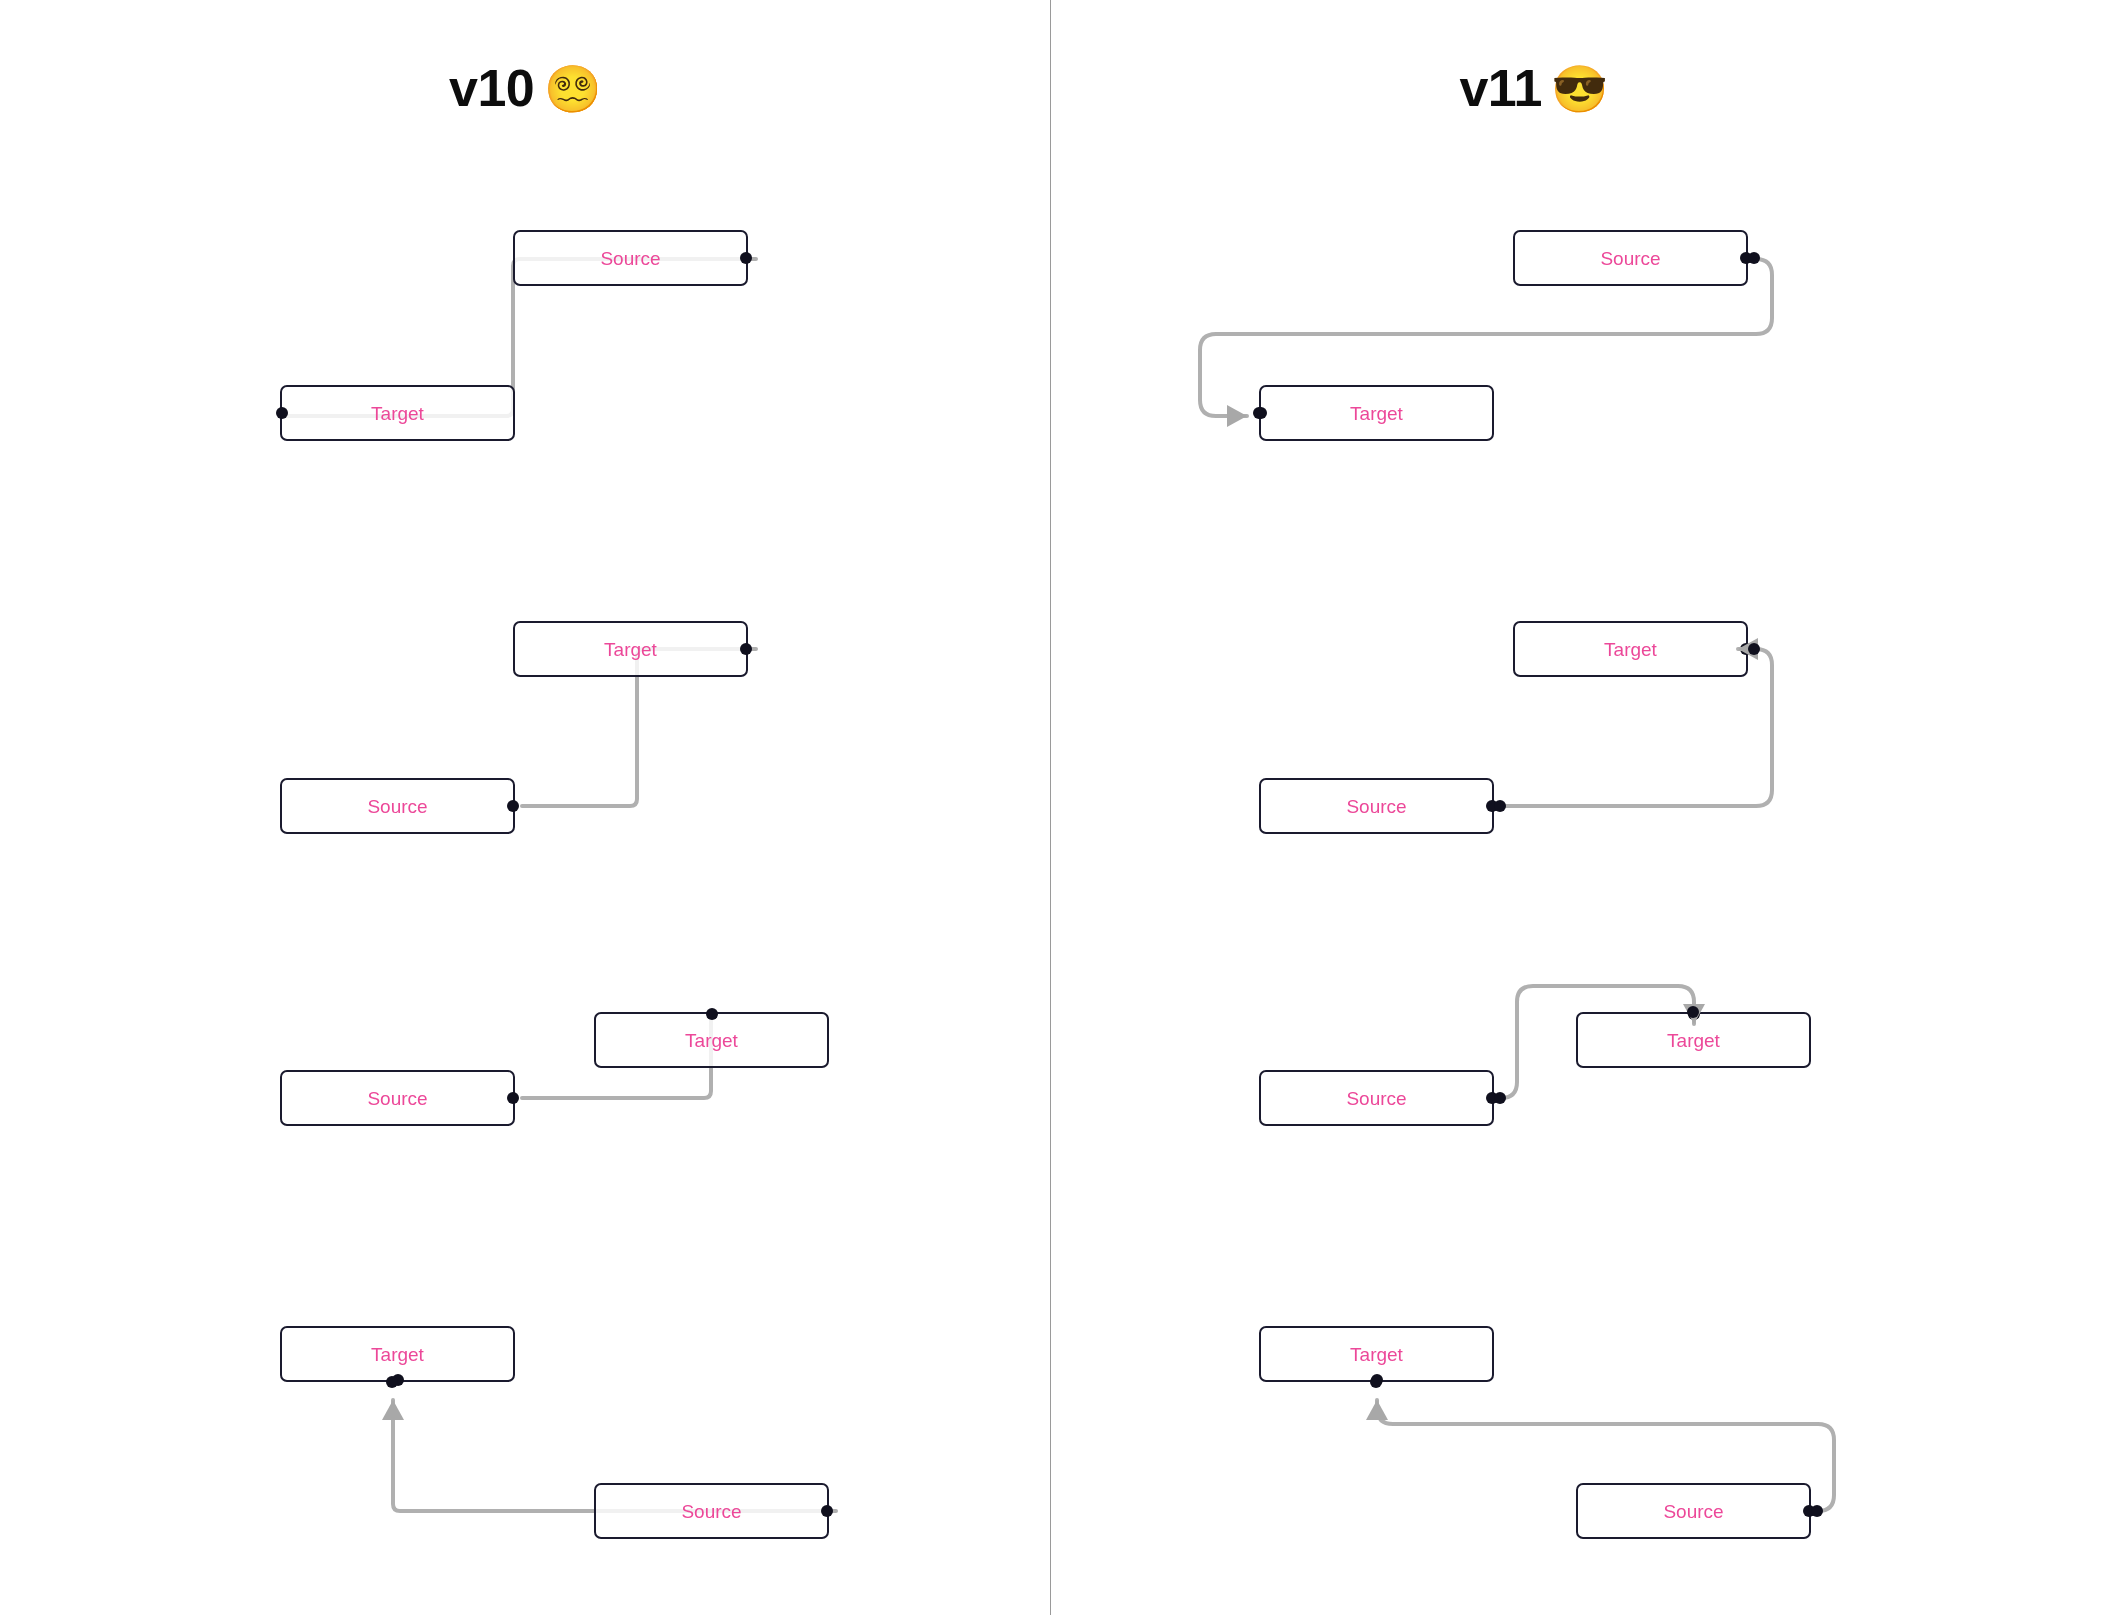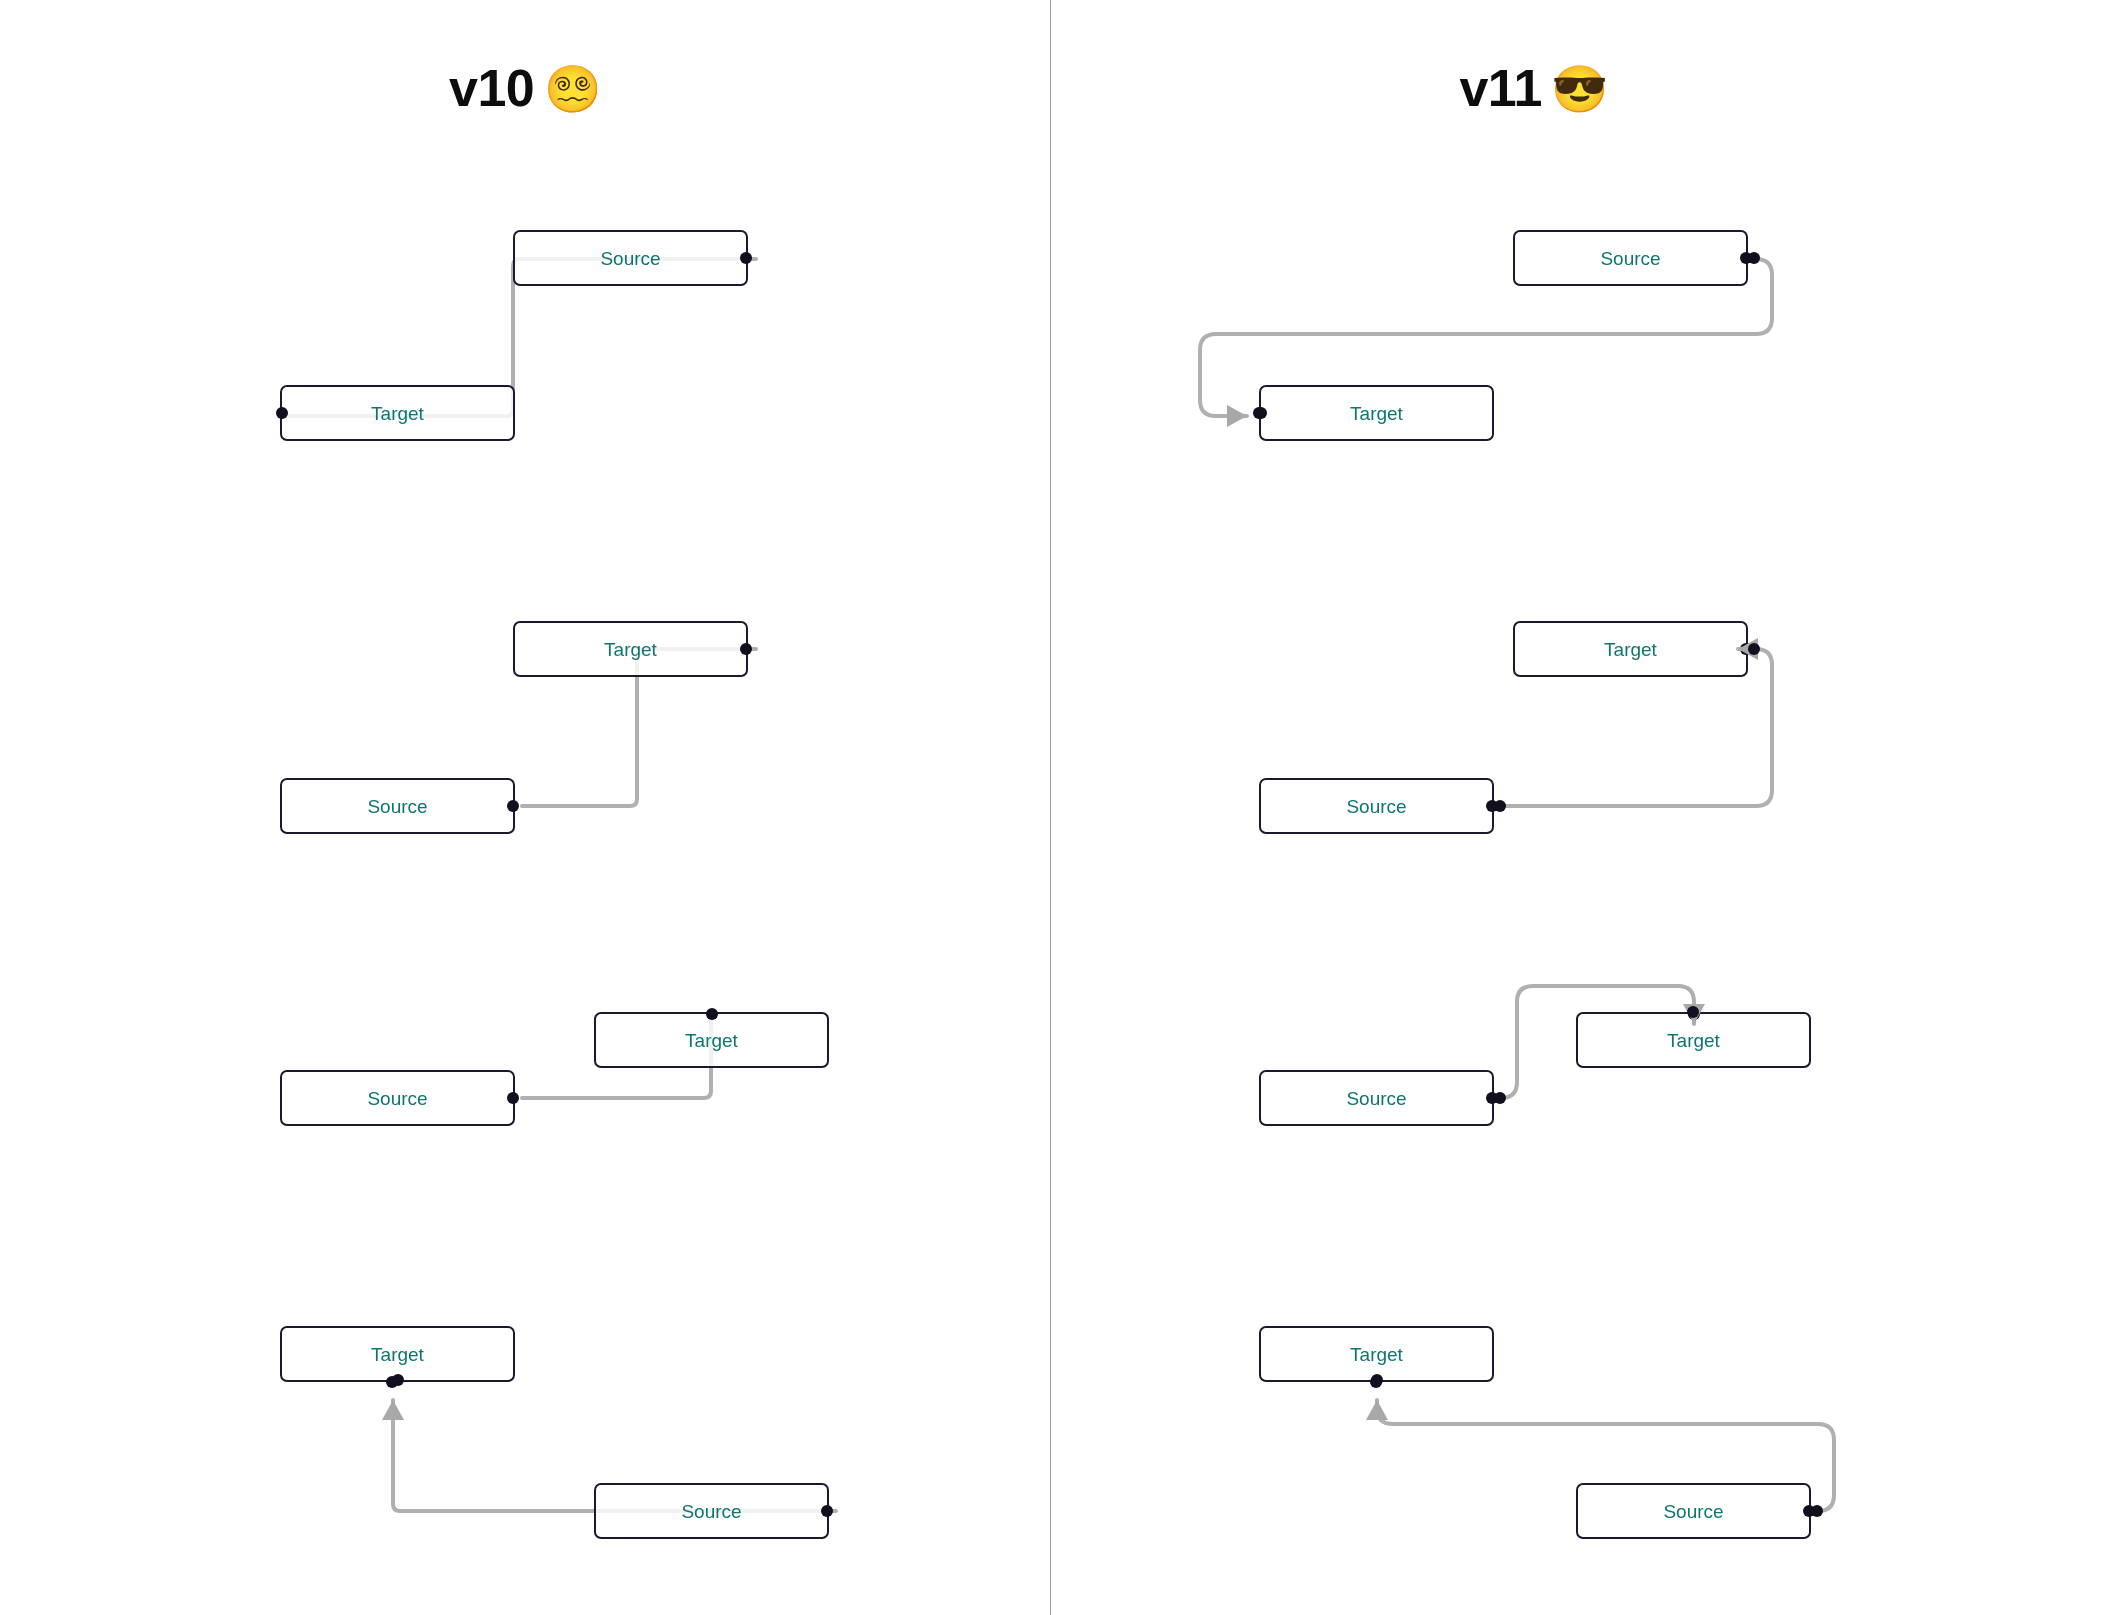--- a/index.html
+++ b/index.html
@@ -64,21 +64,21 @@
     box-sizing: border-box;
     width: 235px;
     height: 56px;
     border: 2px solid #1a1a2e;
     border-radius: 7px;
     background: rgba(255,255,255,0.82);
     display: flex;
     align-items: center;
     justify-content: center;
     font-size: 19px;
-    color: #0f766e;
+    color: #ec4899;
     font-family: "Liberation Sans", sans-serif;
     z-index: 3;
   }
   .node-label {
     pointer-events: none;
     line-height: 1;
   }
   .handle {
     position: absolute;
     width: 12px;

